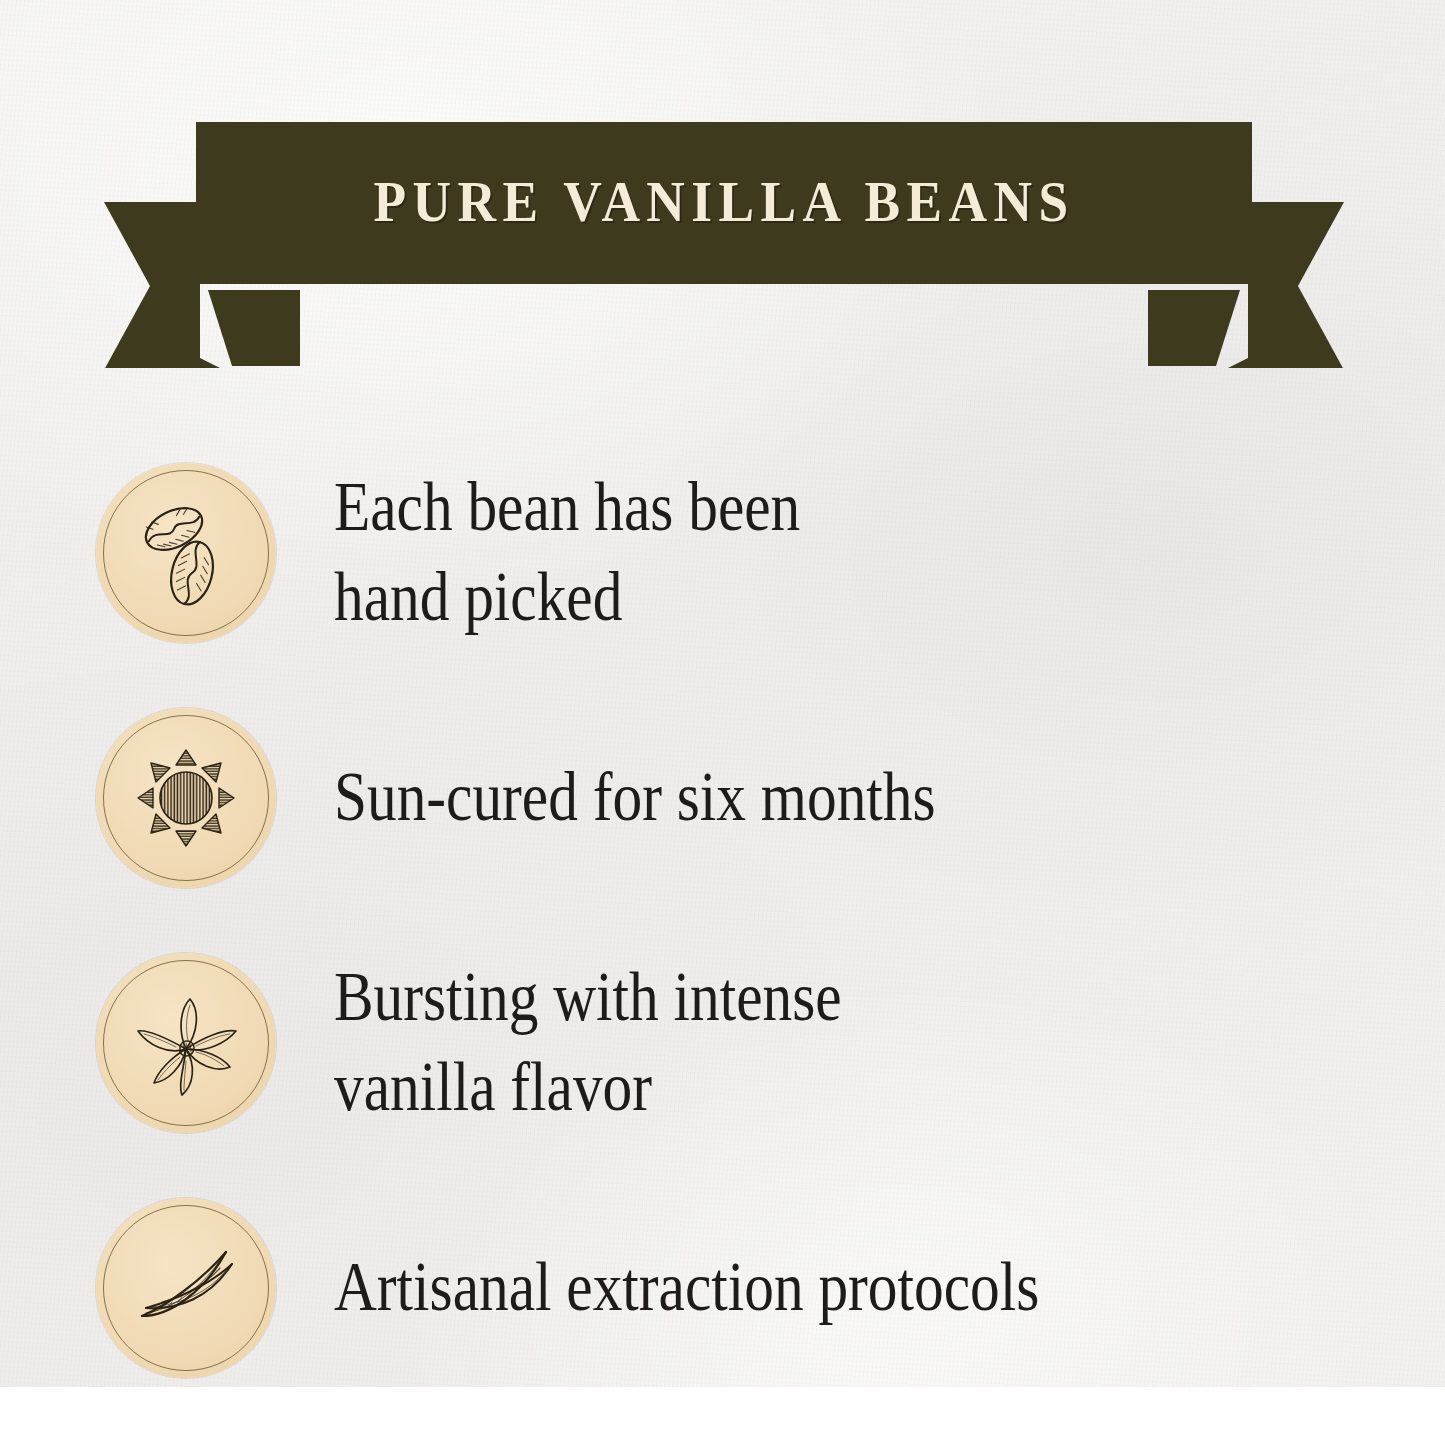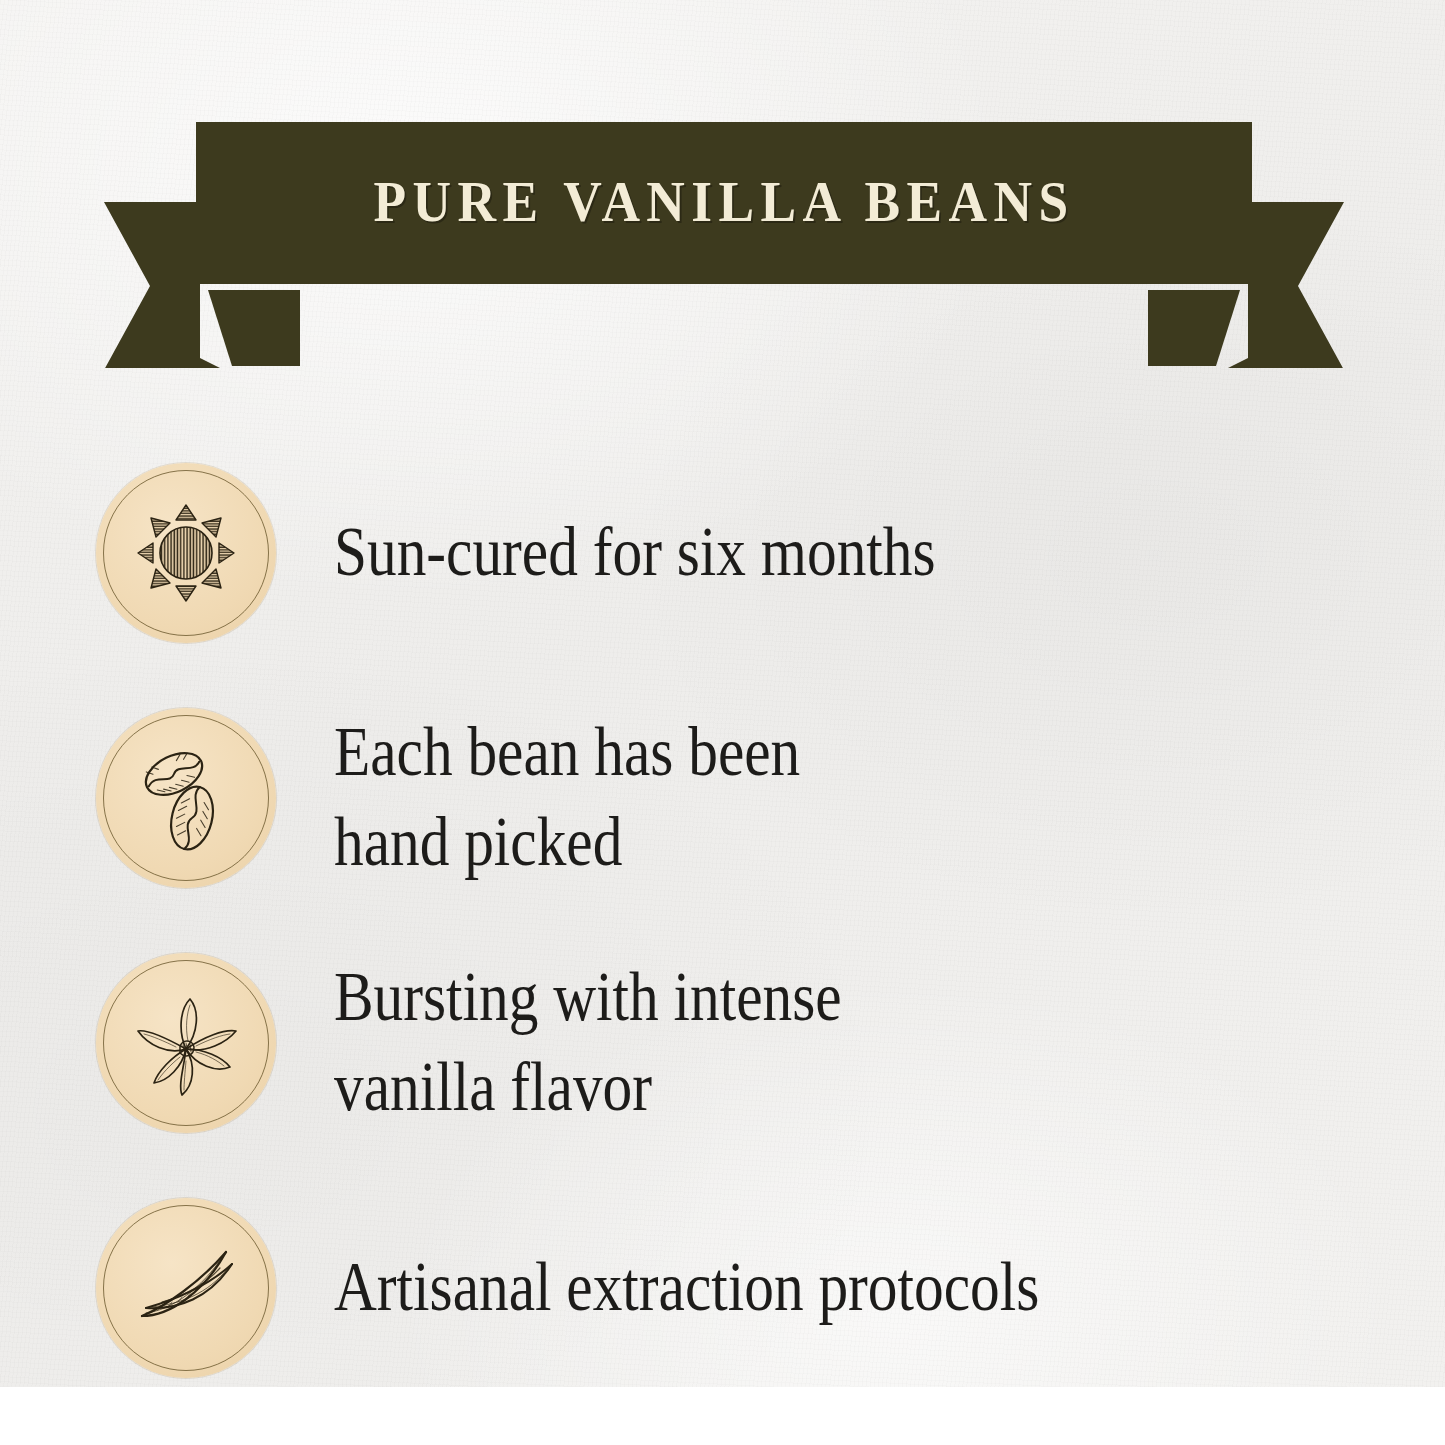--- a/index.html
+++ b/index.html
@@ -144,51 +144,20 @@
       <rect x="92" y="4" width="1056" height="162" fill="#3d3a1e"></rect>
     </svg>
     <div id="banner-title">PURE VANILLA BEANS</div>
   </div>
 
   <div id="features">
 
     <div class="feature-row">
       <div class="icon-badge">
         <svg viewBox="0 0 128 128">
-          <defs>
-            <pattern id="sunhatch" width="3.2" height="3.2" patternUnits="userSpaceOnUse">
-              <rect width="3.2" height="3.2" fill="#f0d9b3"></rect>
-              <path d="M1.1 0 L1.1 3.2" stroke="#2b2313" stroke-width="1.5"></path>
-            </pattern>
-            <pattern id="rayhatch" width="2.6" height="2.6" patternUnits="userSpaceOnUse">
-              <rect width="2.6" height="2.6" fill="#f0d9b3"></rect>
-              <path d="M0 1 L2.6 1" stroke="#2b2313" stroke-width="1.3"></path>
-            </pattern>
-          </defs>
-
-          <circle cx="64" cy="64" r="26" fill="url(#sunhatch)" stroke="#2b2313" stroke-width="1.6"></circle>
-
-          <g fill="url(#rayhatch)" stroke="#2b2313" stroke-width="1.4" stroke-linejoin="round">
-            <polygon points="64,16 74,31 54,31"></polygon>
-            <polygon points="64,112 74,97 54,97"></polygon>
-            <polygon points="16,64 31,54 31,74"></polygon>
-            <polygon points="112,64 97,54 97,74"></polygon>
-            <polygon points="29,29 48,34 34,48"></polygon>
-            <polygon points="99,29 94,48 80,34"></polygon>
-            <polygon points="29,99 34,80 48,94"></polygon>
-            <polygon points="99,99 80,94 94,80"></polygon>
-          </g>
-        </svg>
-      </div>
-      <div class="feature-text">Sun-cured for six months</div>
-    </div>
-
-    <div class="feature-row">
-      <div class="icon-badge">
-        <svg viewBox="0 0 128 128">
           <g fill="none" stroke="#2b2313" stroke-width="2.2" stroke-linecap="round" stroke-linejoin="round">
 
             <g transform="rotate(-26 52 40)">
               <ellipse cx="52" cy="40" rx="30" ry="18"></ellipse>
               <path d="M24 40 C 36 31, 44 48, 52 40 C 60 32, 70 48, 80 40" stroke-width="2"></path>
               <g stroke-width="1.1" opacity="0.85">
                 <path d="M30 47 L36 52"></path>
                   <path d="M36 49 L42 54"></path>
                 <path d="M42 50 L48 55"></path>
                   <path d="M49 50 L55 55"></path>
@@ -219,20 +188,51 @@
           </g>
         </svg>
       </div>
       <div class="feature-text">Each bean has been
 hand picked</div>
     </div>
 
     <div class="feature-row">
       <div class="icon-badge">
         <svg viewBox="0 0 128 128">
+          <defs>
+            <pattern id="sunhatch" width="3.2" height="3.2" patternUnits="userSpaceOnUse">
+              <rect width="3.2" height="3.2" fill="#f0d9b3"></rect>
+              <path d="M1.1 0 L1.1 3.2" stroke="#2b2313" stroke-width="1.5"></path>
+            </pattern>
+            <pattern id="rayhatch" width="2.6" height="2.6" patternUnits="userSpaceOnUse">
+              <rect width="2.6" height="2.6" fill="#f0d9b3"></rect>
+              <path d="M0 1 L2.6 1" stroke="#2b2313" stroke-width="1.3"></path>
+            </pattern>
+          </defs>
+
+          <circle cx="64" cy="64" r="26" fill="url(#sunhatch)" stroke="#2b2313" stroke-width="1.6"></circle>
+
+          <g fill="url(#rayhatch)" stroke="#2b2313" stroke-width="1.4" stroke-linejoin="round">
+            <polygon points="64,16 74,31 54,31"></polygon>
+            <polygon points="64,112 74,97 54,97"></polygon>
+            <polygon points="16,64 31,54 31,74"></polygon>
+            <polygon points="112,64 97,54 97,74"></polygon>
+            <polygon points="29,29 48,34 34,48"></polygon>
+            <polygon points="99,29 94,48 80,34"></polygon>
+            <polygon points="29,99 34,80 48,94"></polygon>
+            <polygon points="99,99 80,94 94,80"></polygon>
+          </g>
+        </svg>
+      </div>
+      <div class="feature-text">Sun-cured for six months</div>
+    </div>
+
+    <div class="feature-row">
+      <div class="icon-badge">
+        <svg viewBox="0 0 128 128">
           <g fill="none" stroke="#2b2313" stroke-width="1.7" stroke-linecap="round" stroke-linejoin="round">
 
             <path d="M64 70 C 56 52, 58 30, 68 20 C 78 32, 76 54, 64 70 Z"></path>
             <path d="M66 62 C 63 48, 65 34, 68 26" stroke-width="0.9" opacity="0.7"></path>
 
             <path d="M64 70 C 82 58, 102 50, 114 52 C 104 64, 84 74, 64 70 Z"></path>
             <path d="M74 67 C 88 60, 100 56, 108 55" stroke-width="0.9" opacity="0.7"></path>
 
             <path d="M64 70 C 82 70, 100 78, 108 88 C 94 94, 74 86, 64 70 Z"></path>
             <path d="M74 73 C 86 76, 96 82, 102 87" stroke-width="0.9" opacity="0.7"></path>

